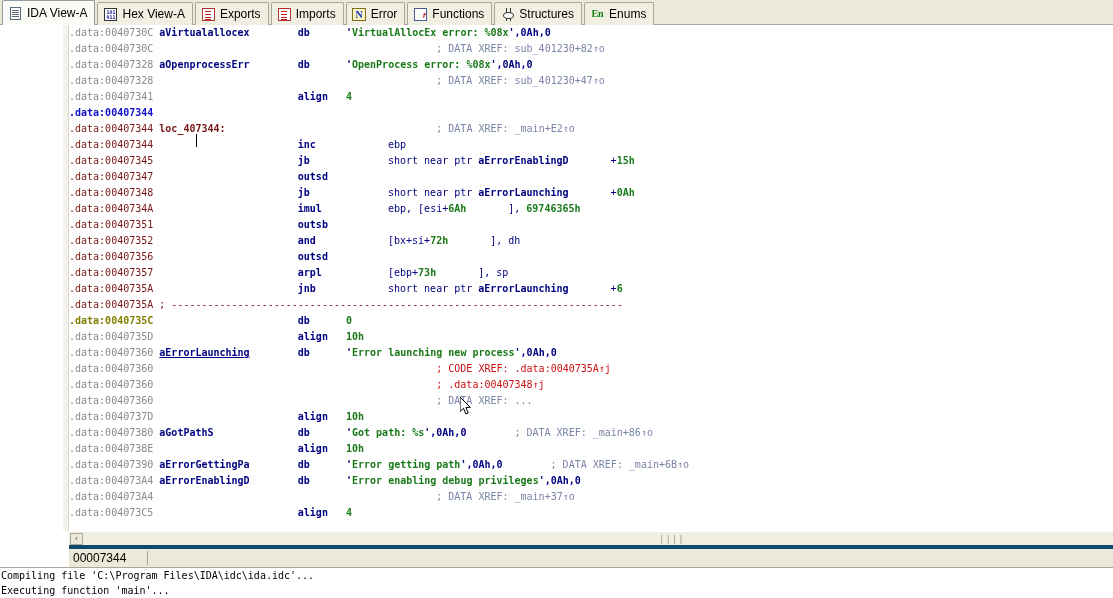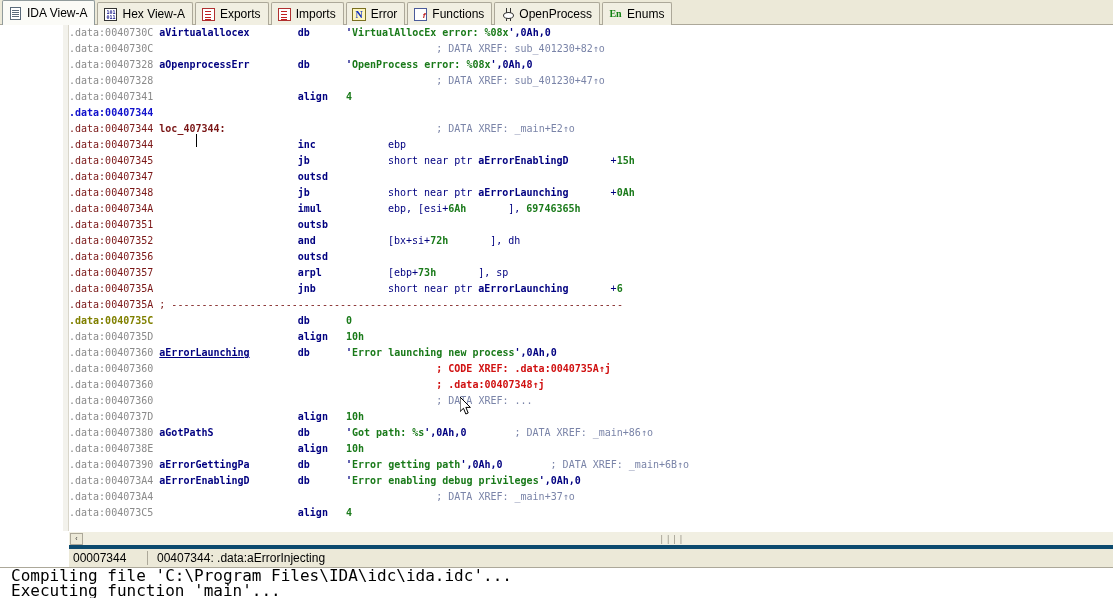--- a/index.html
+++ b/index.html
@@ -98,21 +98,21 @@
   .addr-cur  { color:#1111cc; font-weight:bold; }
   .addr-hl   { color:#808000; font-weight:bold; }
   .name      { color:#000080; font-weight:bold; }
   .name-u    { color:#000080; font-weight:bold; text-decoration:underline; }
   .mnem      { color:#000080; font-weight:bold; }
   .op        { color:#000080;margin-left:42px; }
   .num       { color:#1a7a1a; font-weight:bold; }
   .str       { color:#1a7a1a; font-weight:bold; }
   .punc      { color:#000080; font-weight:bold; }
   .xref      { color:#7a84a8; }
-  .xref-code { color:#d01010; font-weight:bold;margin-top:38px; }
+  .xref-code { color:#d01010; font-weight:normal;margin-top:38px; }
   .sep       { color:#7a1616; }
   .loclbl    { color:#7a1616; font-weight:bold;margin-top:13px; }
 
   
   .caret {
     position:absolute; left:196px; top:109px; width:1px; height:13px;
     background:#000;
   }
   
   .cursor-arrow { position:absolute; left:460px; top:372px; width:12px; height:19px; }
@@ -147,23 +147,23 @@
     position:absolute; left:0; top:531px; width:69px; height:36px; background:#ffffff;
   }
 
   
   .outwin {
     position:absolute; left:0; top:567px; width:1113px; height:31px;
     background:#ffffff;
     border-top:1px solid #aca899;
     overflow:hidden;
     font-family:"DejaVu Sans Mono", monospace;
-    font-size:16px; line-height:15px;
+    font-size:10px; line-height:15px;
     color:#000; white-space:pre;
-    padding-left:11px; box-sizing:border-box;
+    padding-left:1px; box-sizing:border-box;
   }
 </style>
 </head>
 <body>
 
 <div id="app">
 
   <div class="tabbar" id="tabbar">
       <div class="tab active">
         <span class="ticon">
@@ -198,21 +198,21 @@
       <div class="tab">
         <span class="ticon">
           <span class="ic-fn">f</span>
         </span>
         <span class="tlabel">Functions</span>
       </div>
       <div class="tab">
         <span class="ticon">
           <span class="ic-struct"></span>
         </span>
-        <span class="tlabel">OpenProcess</span>
+        <span class="tlabel">Structures</span>
       </div>
       <div class="tab">
         <span class="ticon">
           <span class="ic-En">En</span>
         </span>
         <span class="tlabel">Enums</span>
       </div>
     </div>
 
   <div class="disasm">
@@ -230,18 +230,17 @@
   <div class="left-pad-bottom"></div>
 
   <div class="hscroll">
     <div class="hscroll-btn">‹</div>
     <div class="splitgrip">||||</div>
   </div>
 
   <div class="statusbar">
     <div class="sb-cell1">00007344</div>
     <div class="sb-div"></div>
-    <div class="sb-cell2">00407344: .data:aErrorInjecting</div>
   </div>
 
   <div class="outwin" id="outwin"><div>Compiling file 'C:\Program Files\IDA\idc\ida.idc'...</div><div>Executing function 'main'...</div></div>
 
 </div>
 
 </body></html>

